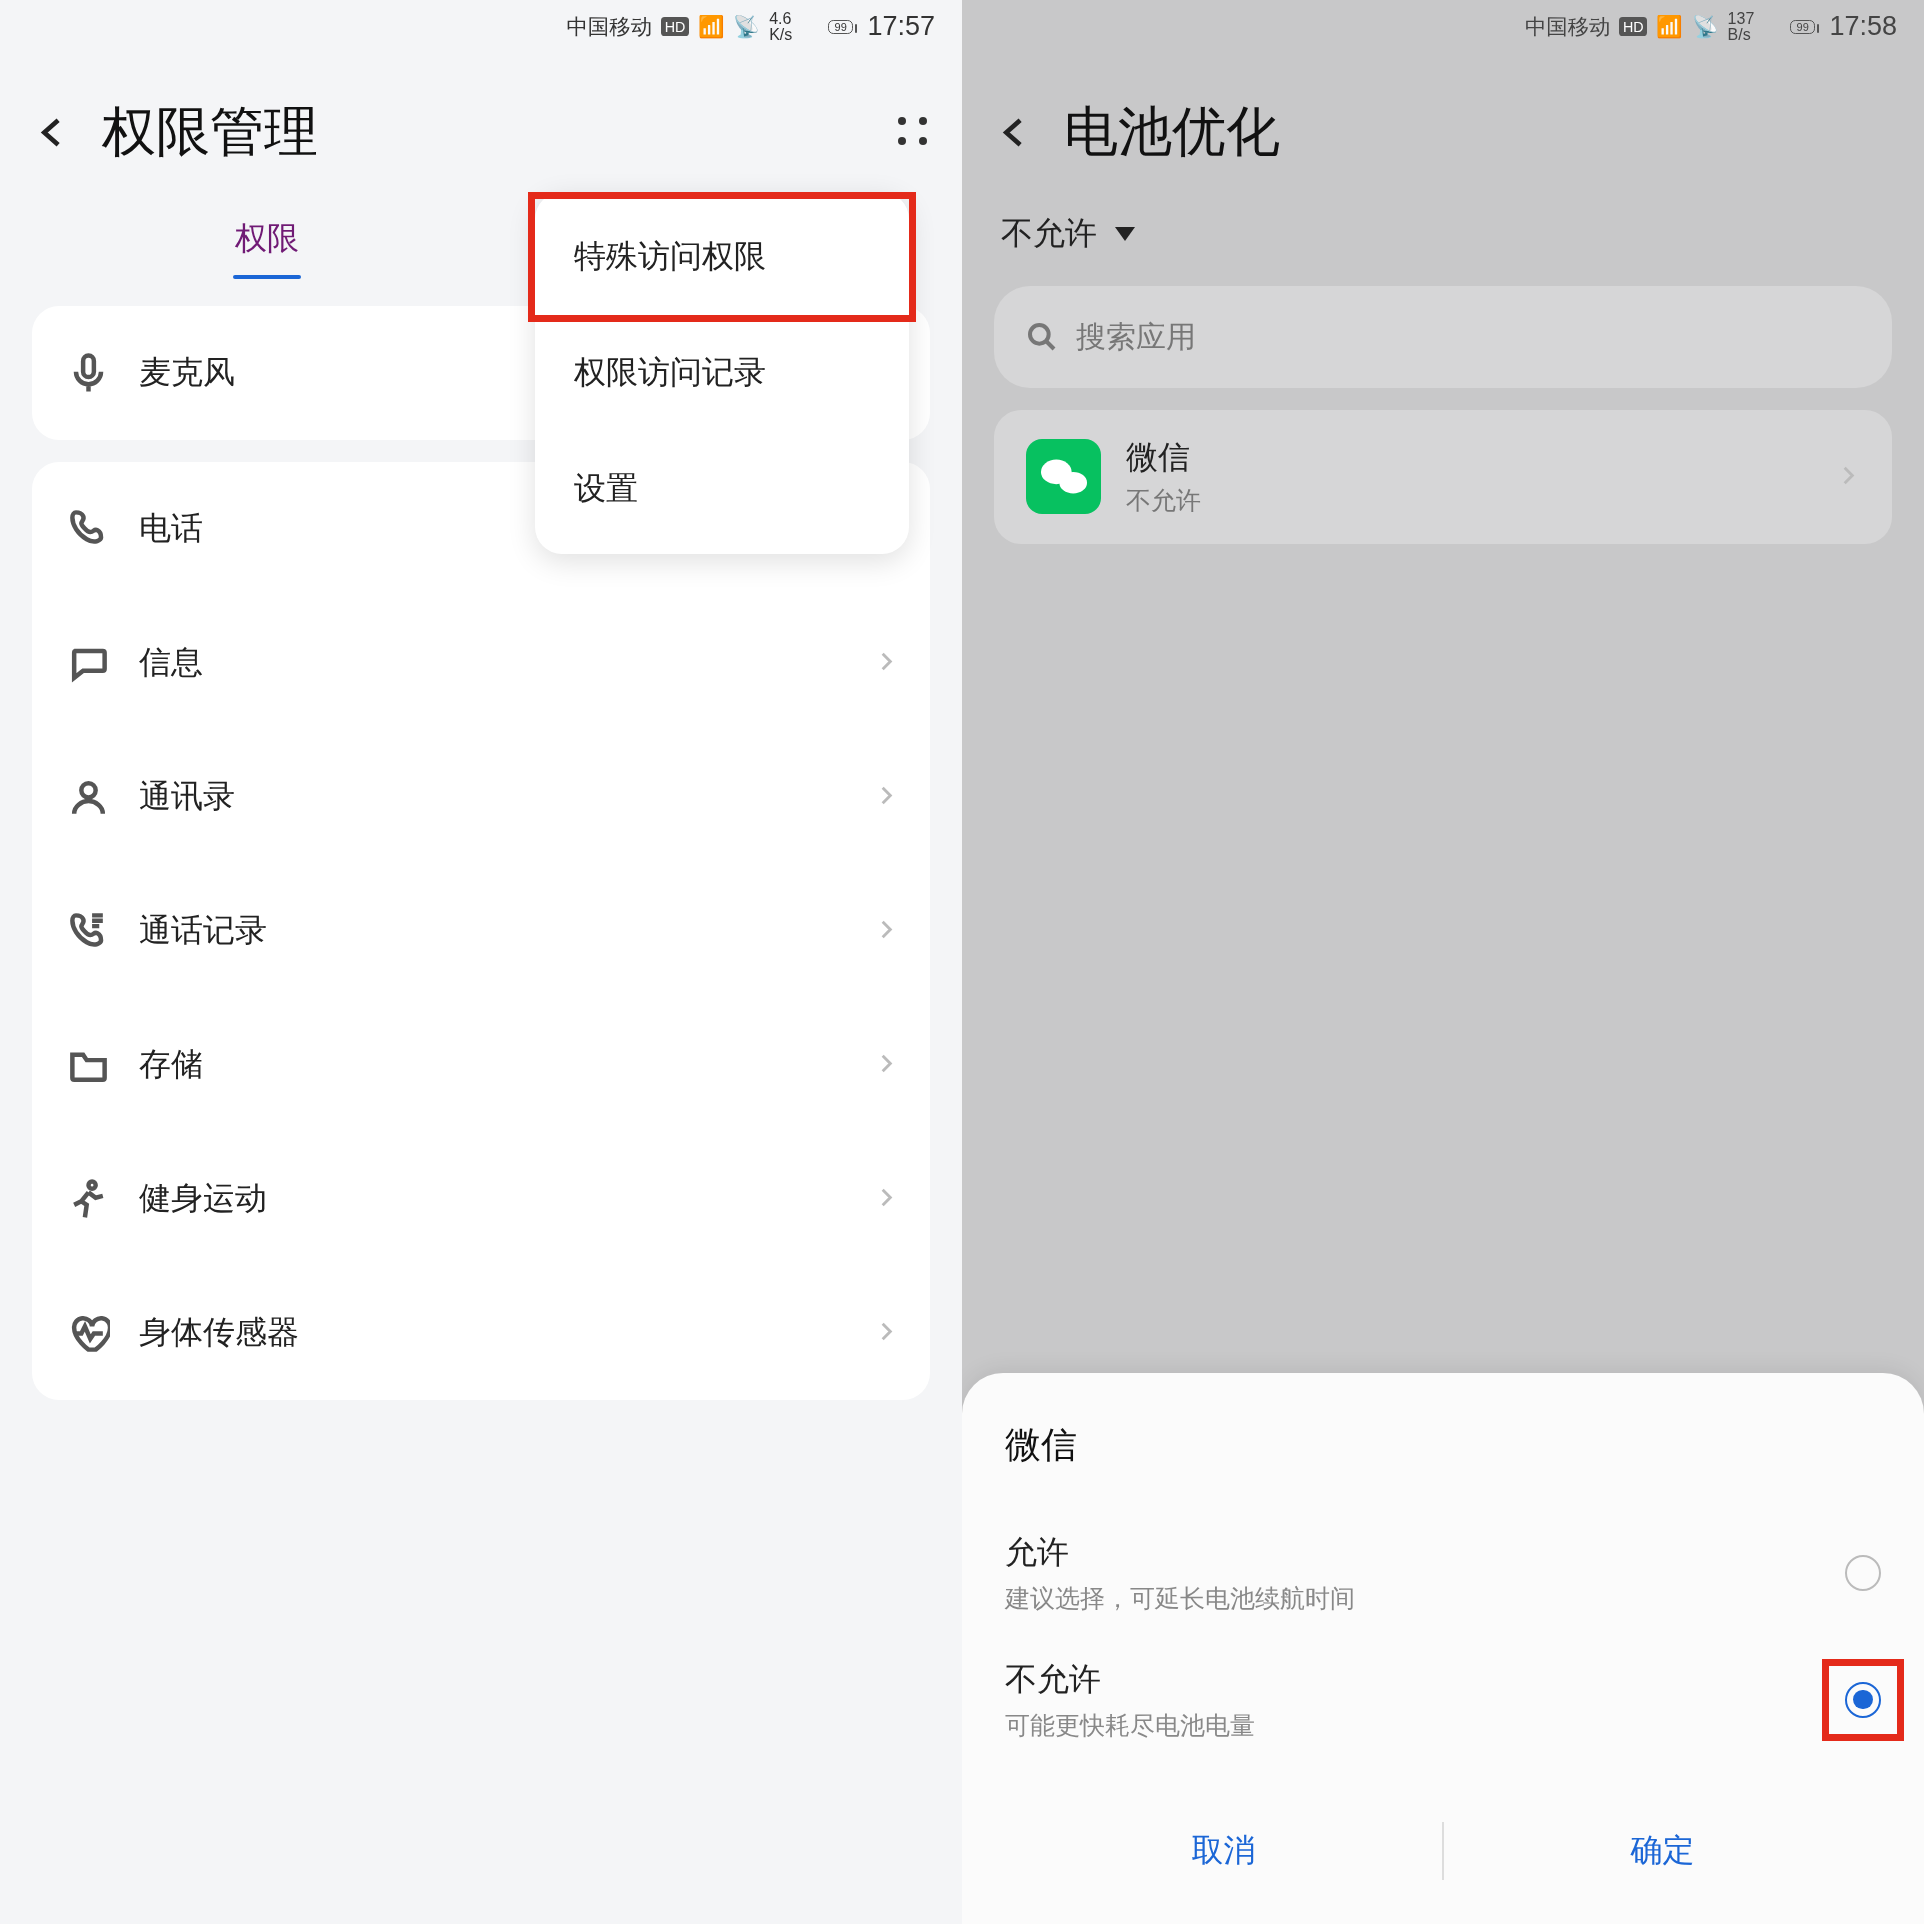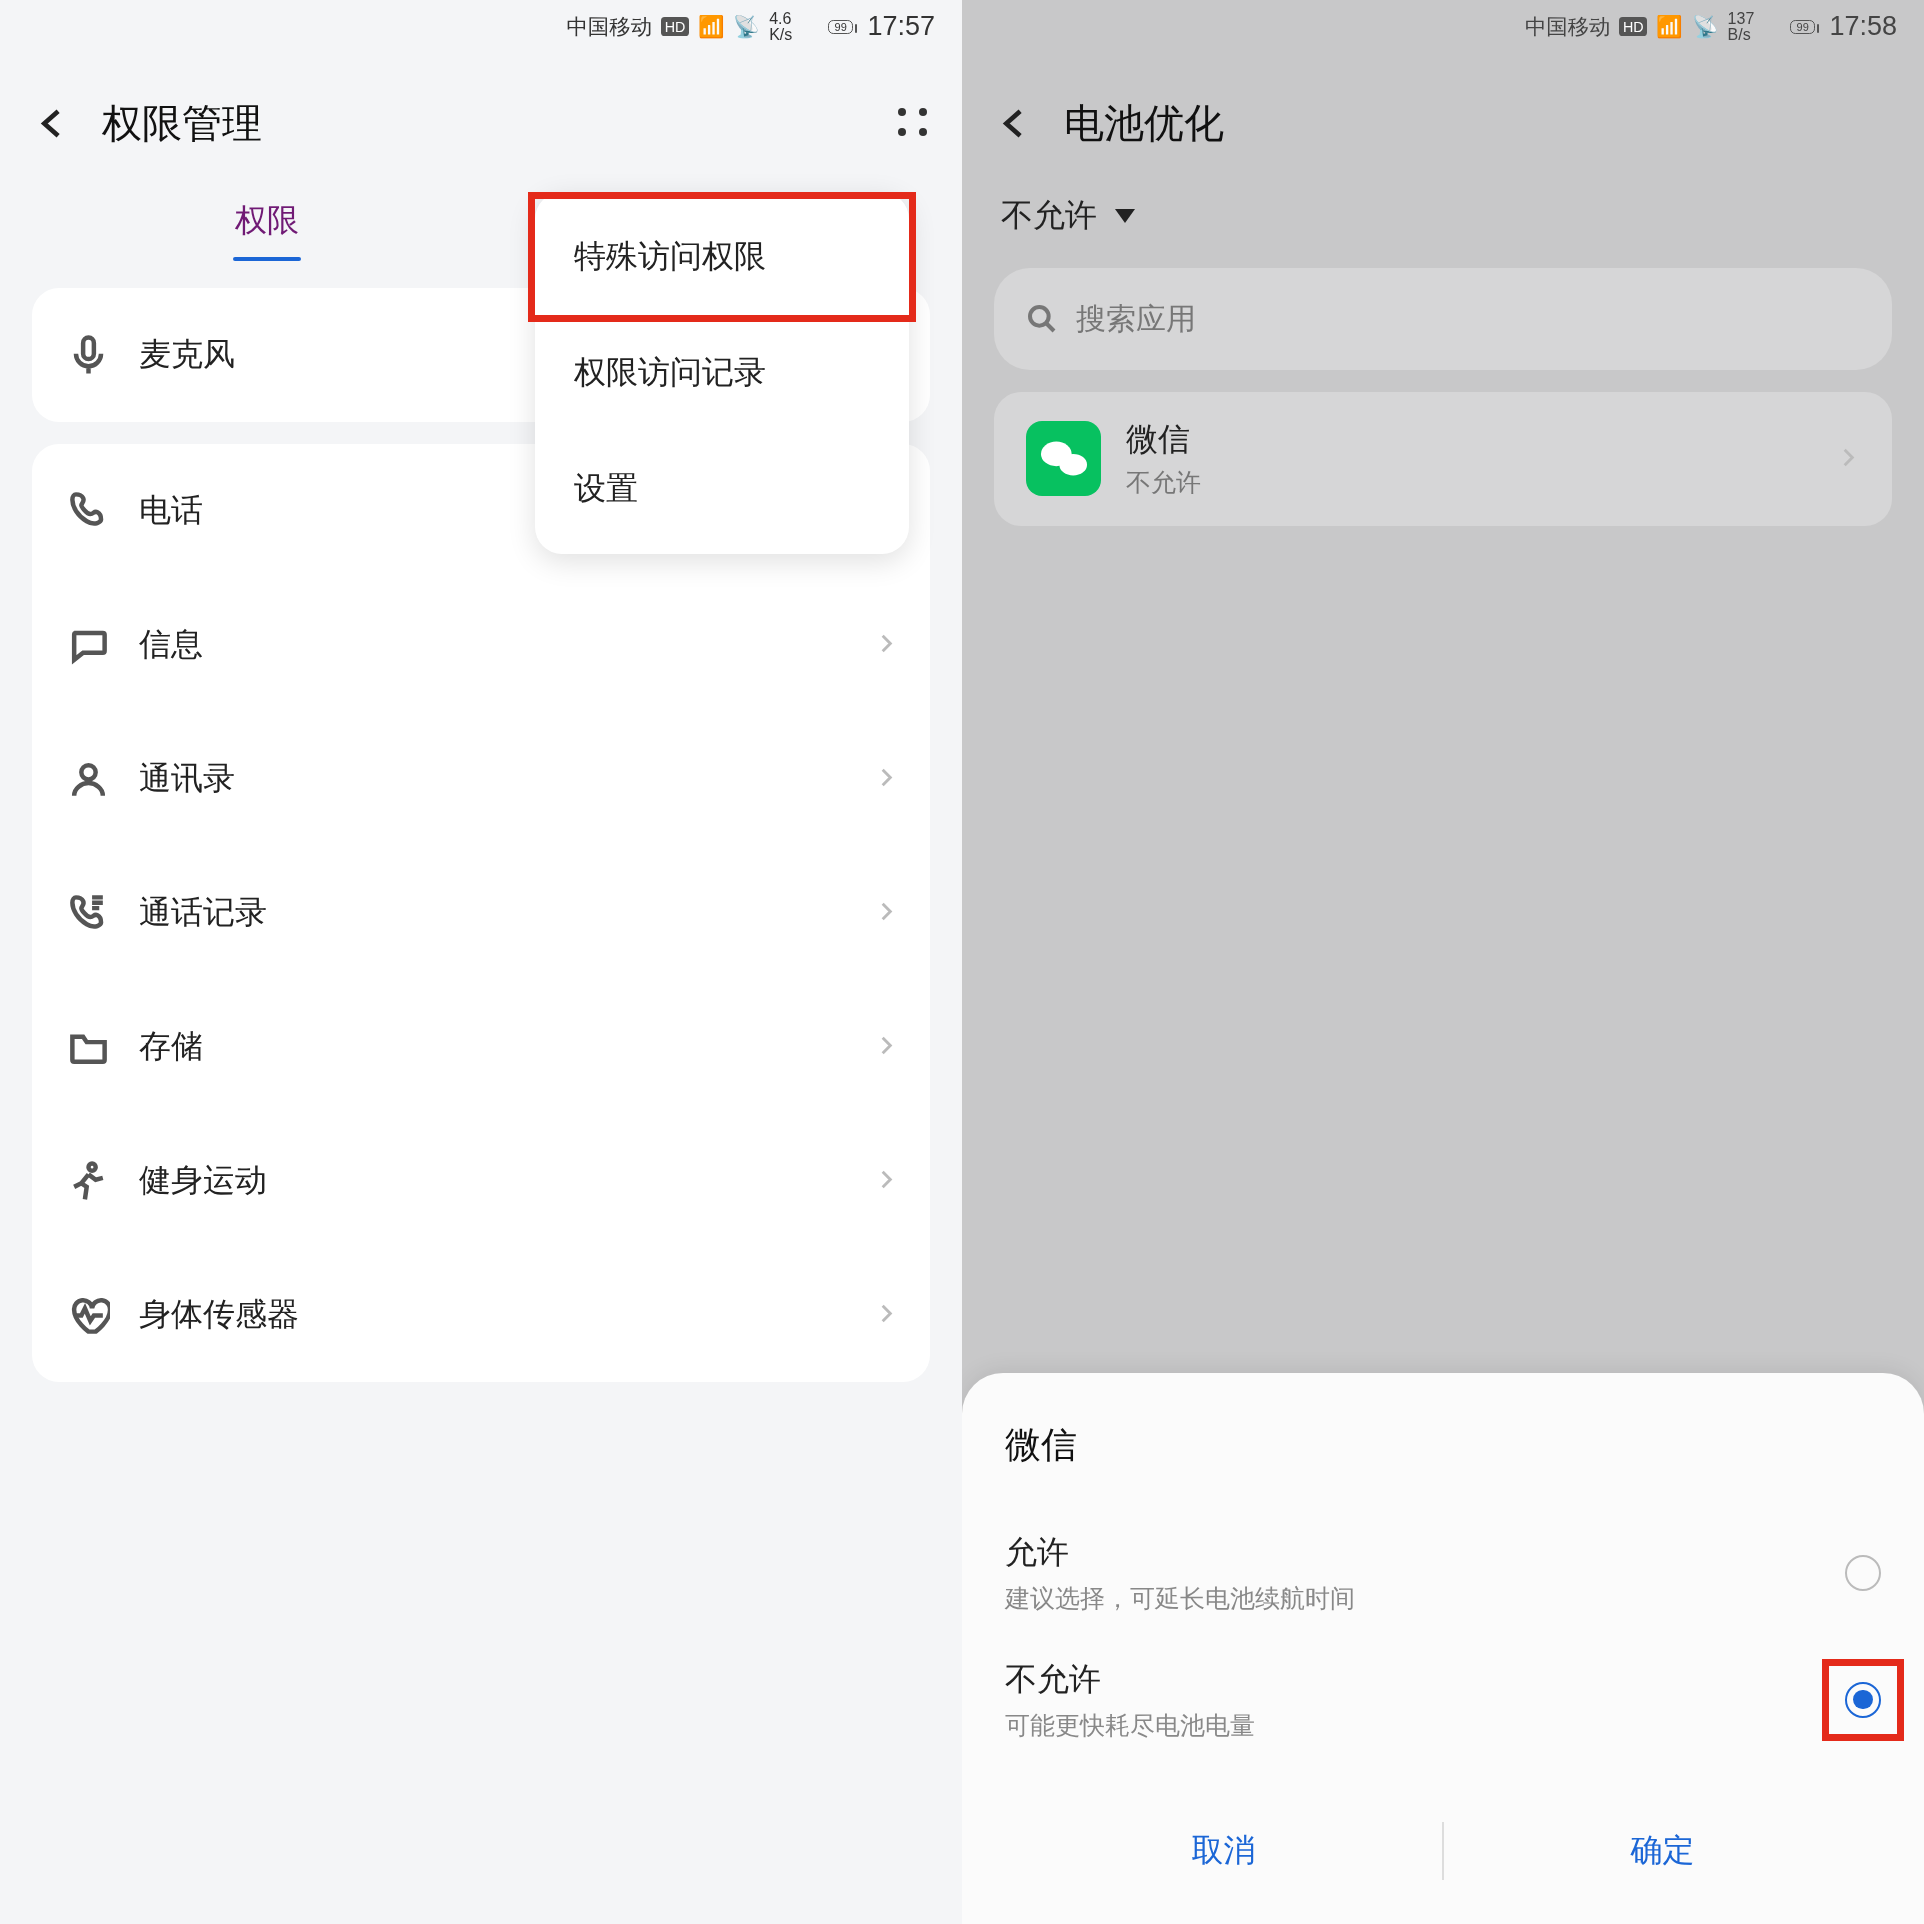--- a/index.html
+++ b/index.html
@@ -42,21 +42,21 @@
   .header {
     display:flex;
     align-items:center;
     padding: 43px 32px 21.4px 32px;
     gap: 27px;
   }
   .back-arrow {
     width:43px;height:43px;display:flex;align-items:center;justify-content:center;
   }
   .back-arrow svg { width:37px;height:37px;stroke:#222;stroke-width:3;fill:none; }
-  .page-title { font-size:40px; font-weight:500; color:#111; }
+  .page-title { font-size:54px; font-weight:500; color:#111; }
 
   .header-menu {
     margin-left:auto;
     width:32px;height:32px;
     display:grid;grid-template-columns:1fr 1fr;gap:9px;
   }
   .header-menu span{width:8px;height:8px;background:#333;border-radius:50%;}
 
   
   .tabs-row { display:flex; padding:0 53px; position:relative; height:89px; align-items:flex-end;}

